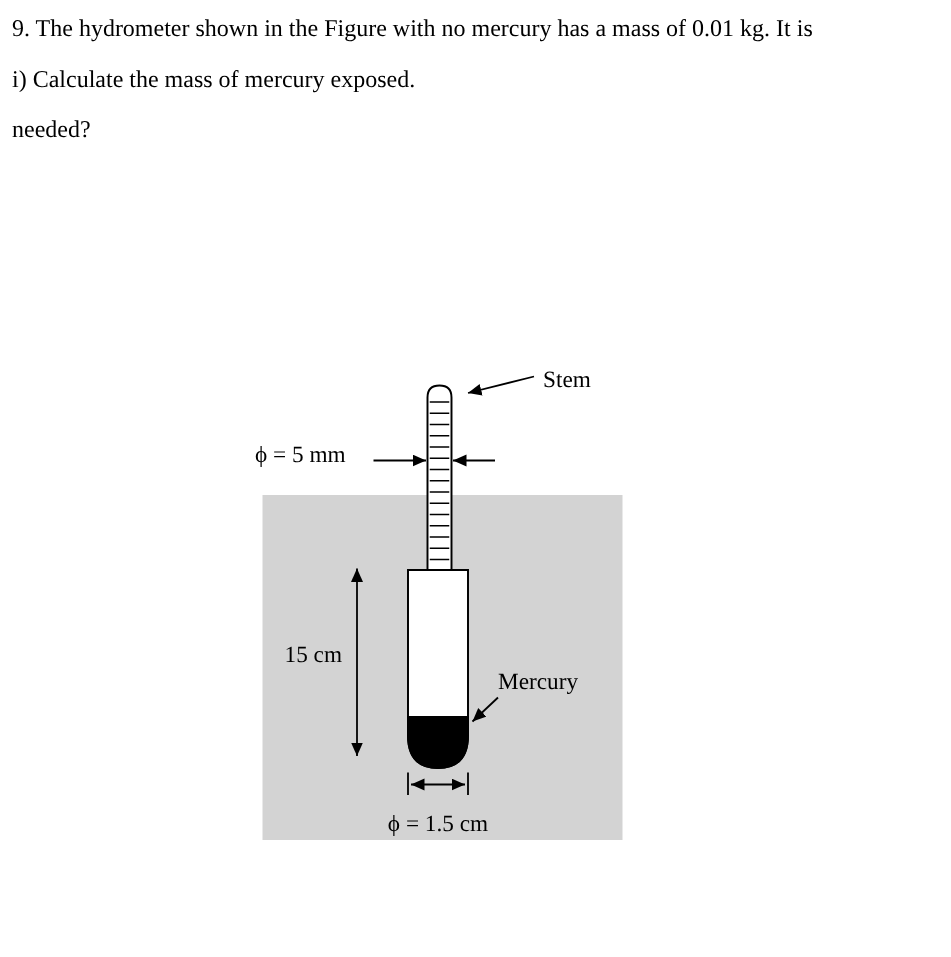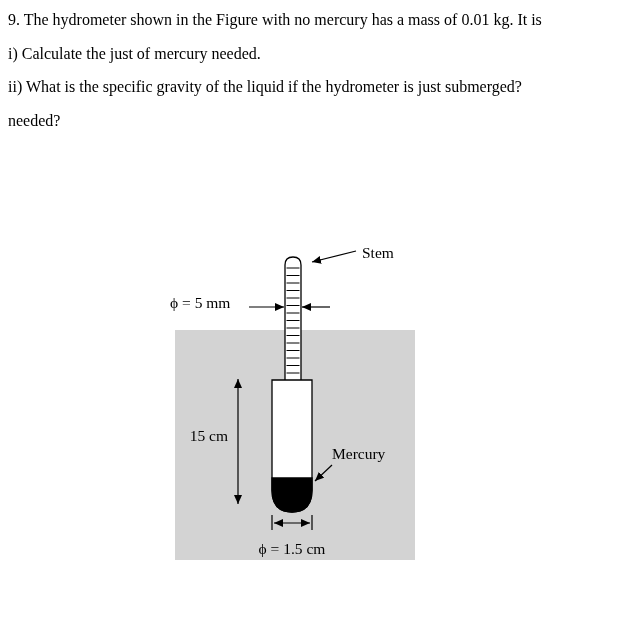--- a/index.html
+++ b/index.html
@@ -37,22 +37,21 @@
   .outline { stroke: #000000; stroke-width: 1.3; }
   .dim-line { stroke: #000000; stroke-width: 1.2; fill: none; }
 </style>
 </head>
 <body>
 
 <div class="page">
 
   <div class="problem-text">
     <p class="pline">9. The hydrometer shown in the Figure with no mercury has a mass of 0.01 kg. It is</p>
-    <p class="pline">i) Calculate the just of mercury needed.</p>
-    <p class="pline">ii) What is the specific gravity of the liquid if the hydrometer is just submerged?</p>
+    <p class="pline">i) Calculate the mass of mercury exposed.</p>
     <p class="pline">needed?</p>
   </div>
 
   <svg class="figure-svg" width="634" height="400" viewBox="0 0 634 400">
     <defs>
       <marker id="arr" markerUnits="userSpaceOnUse" markerWidth="10" markerHeight="9" refX="9" refY="4" orient="auto-start-reverse">
         <path d="M0,0 L9,4 L0,8 Z" fill="#000000"></path>
       </marker>
     </defs>
 

